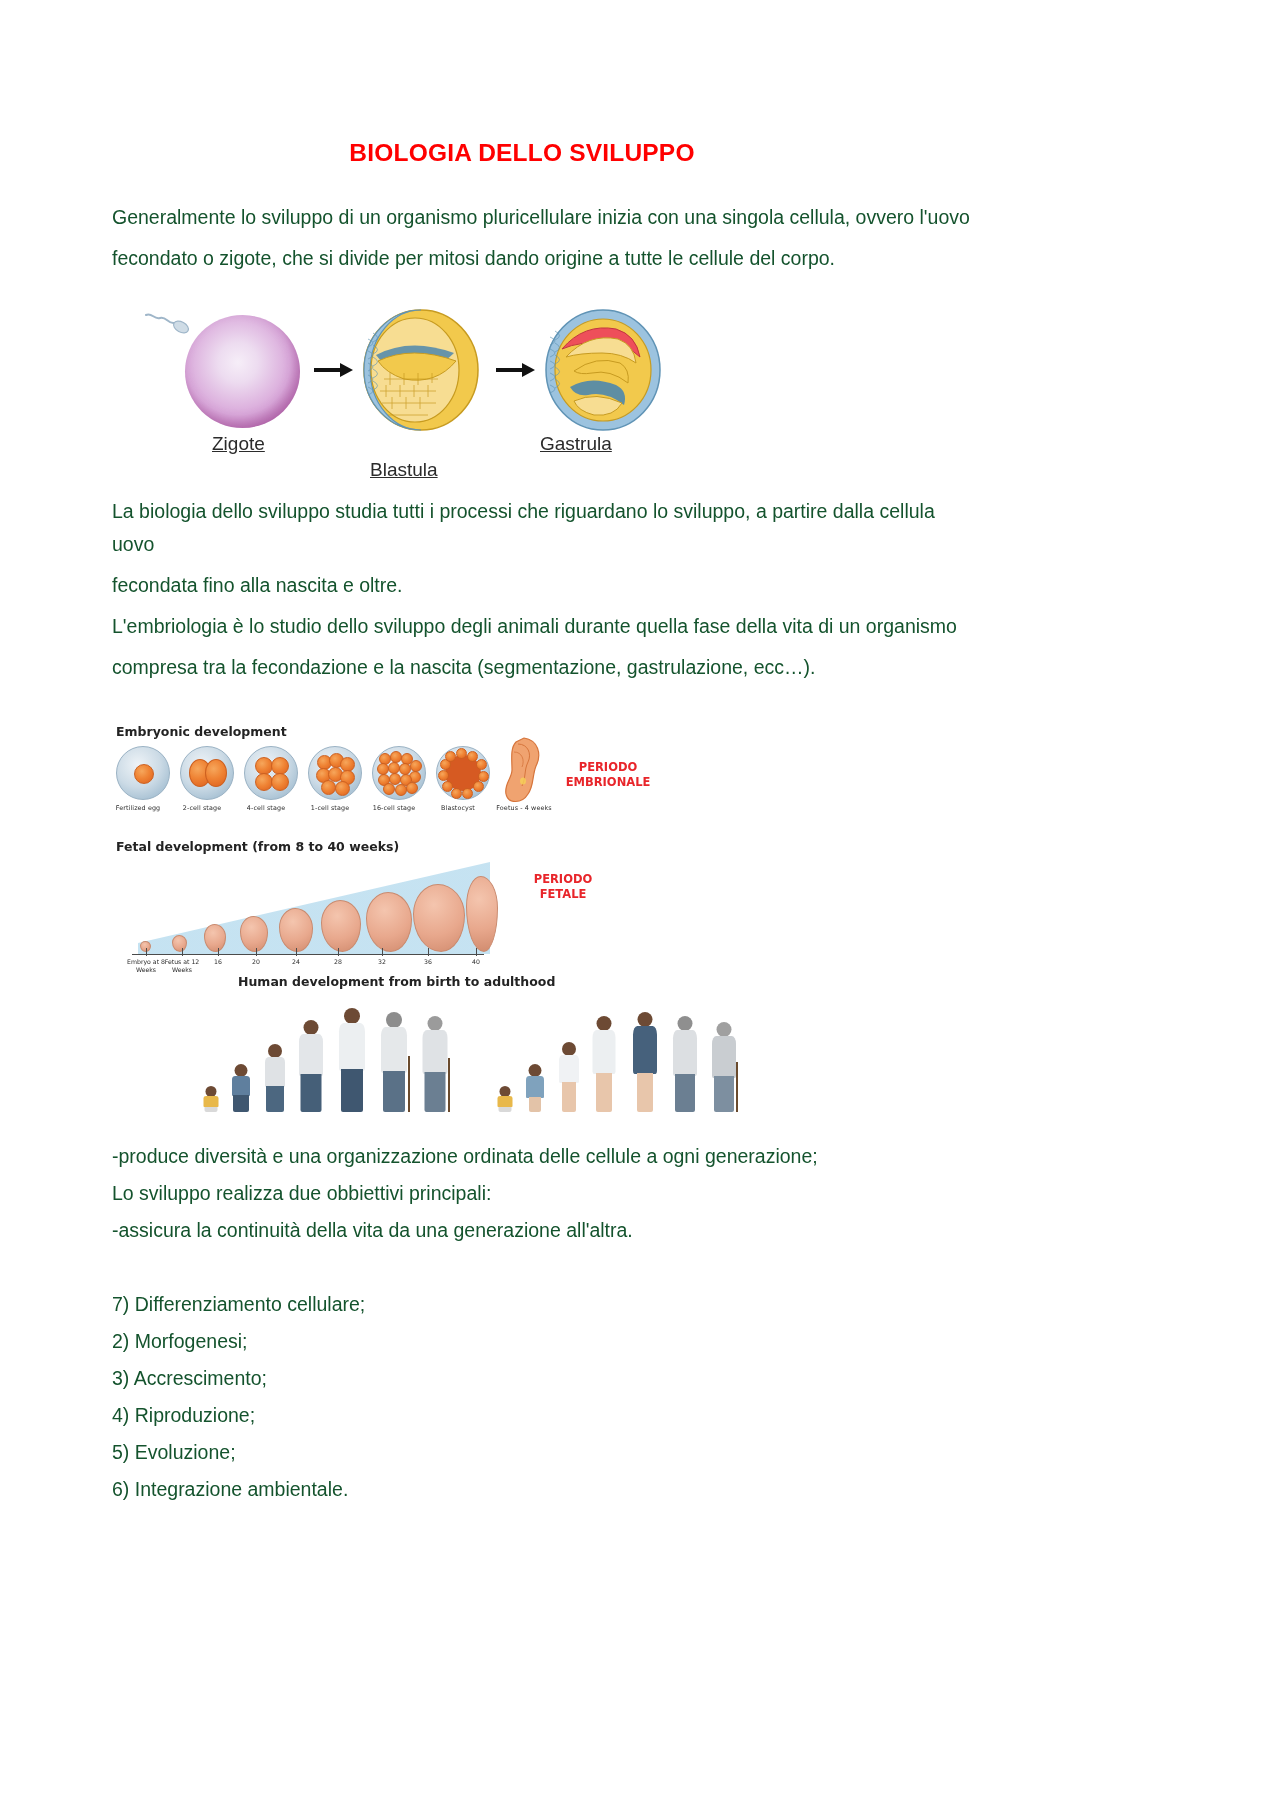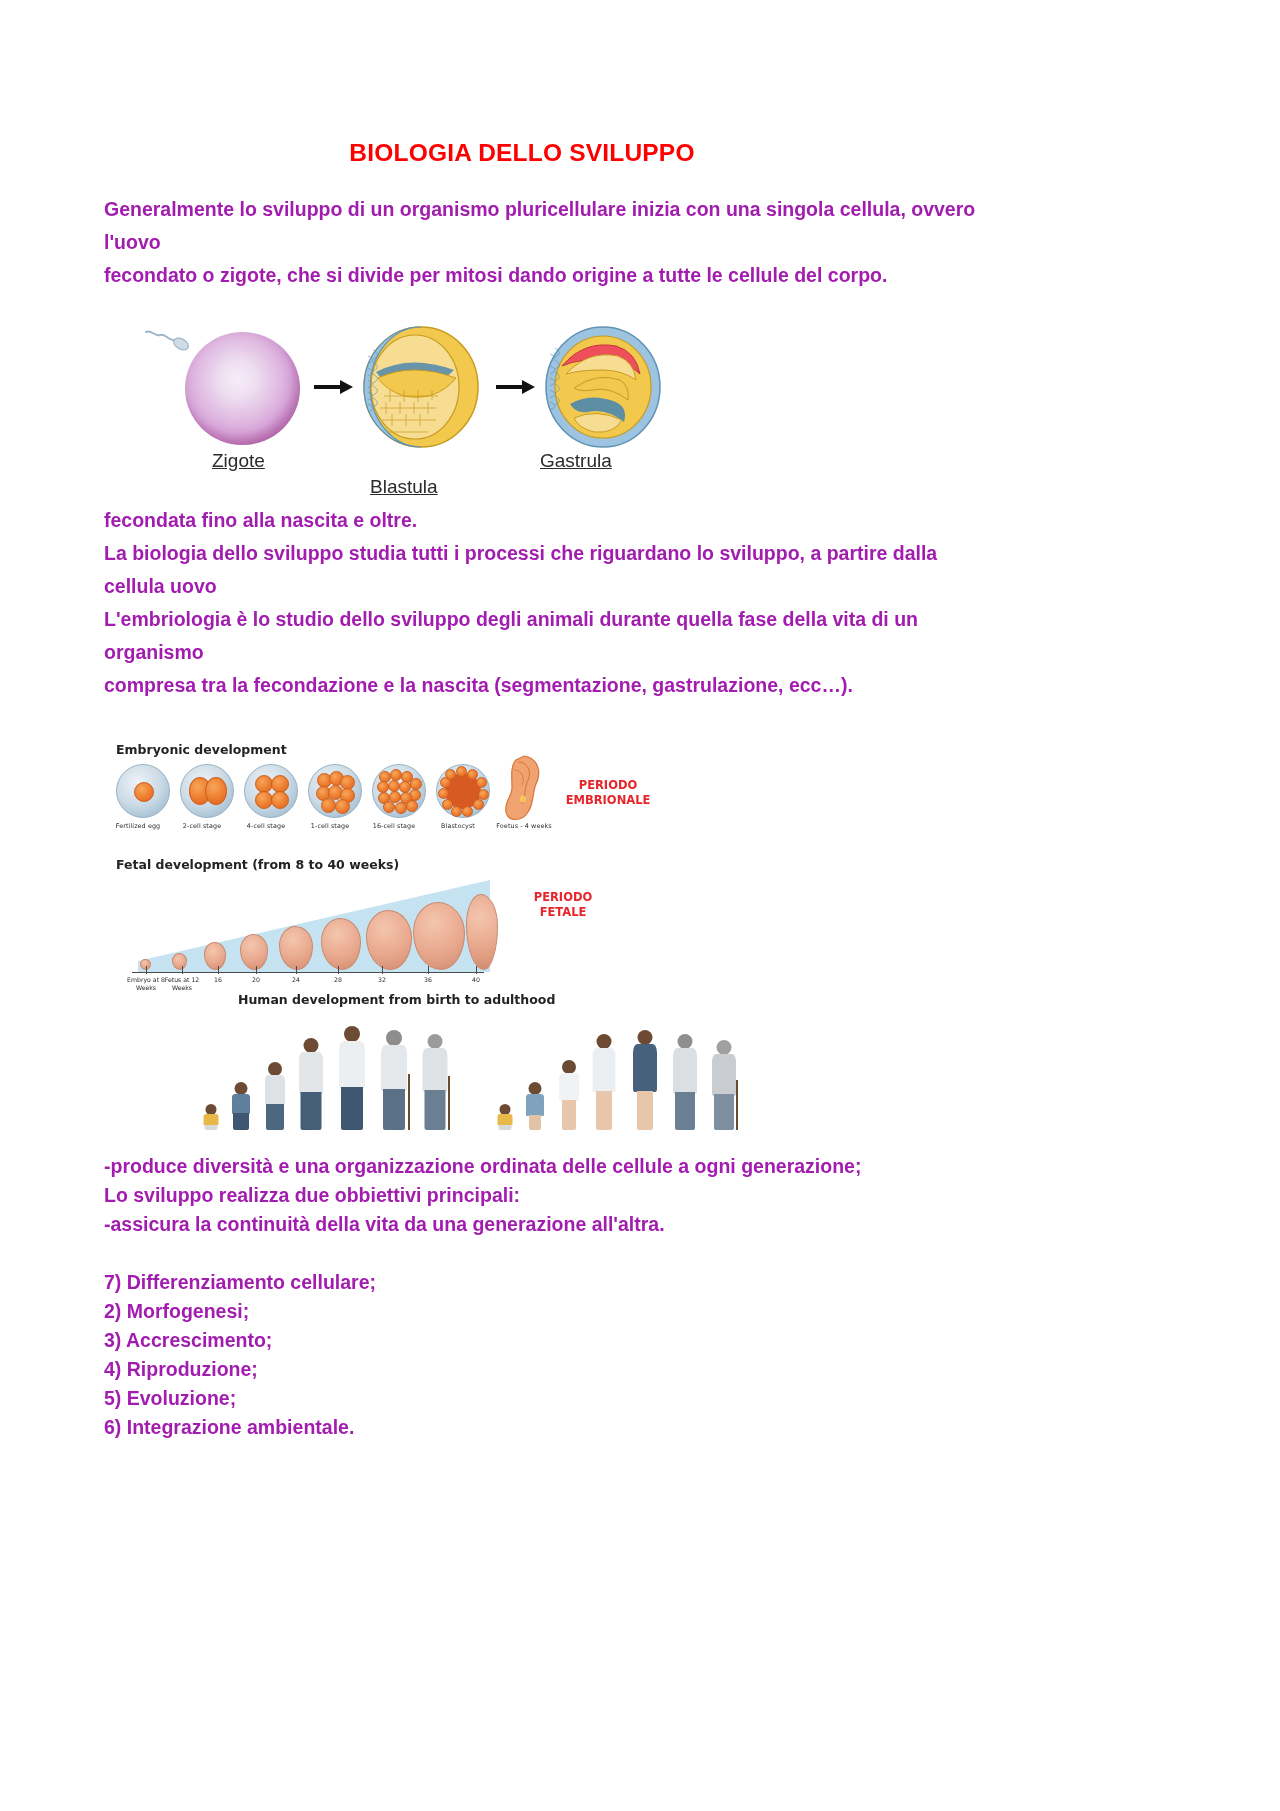--- a/index.html
+++ b/index.html
@@ -39,23 +39,22 @@
     letter-spacing: 0.2px;
     margin: 0;
     padding-top: 139px;
     width: 836px;
   }
 
   
   .para {
     font-size: 19.5px;
     line-height: 33px;
-    margin: 0;
-    color: #a21caf;
-    font-weight: bold;
+    margin: 8px;
+    color: #14532d;
   }
   .block-gap-1 { height: 26px; }
   .block-gap-2 { height: 22px; }
   .blank-line { height: 29px; }
 
   
   .fig1 {
     position: relative;
     margin-top: 30px;
     width: 560px;
@@ -333,22 +332,22 @@
       <div class="fig1-labels">
         <span class="lbl-zigote">Zigote</span>
         <span class="lbl-blastula">Blastula</span>
         <span class="lbl-gastrula">Gastrula</span>
       </div>
     </div>
 
     <div class="block-gap-2"></div>
 
     <div>
+      <div class="para">La biologia dello sviluppo studia tutti i processi che riguardano lo sviluppo, a partire dalla cellula uovo</div>
       <div class="para">fecondata fino alla nascita e oltre.</div>
-      <div class="para">La biologia dello sviluppo studia tutti i processi che riguardano lo sviluppo, a partire dalla cellula uovo</div>
       <div class="para">L'embriologia è lo studio dello sviluppo degli animali durante quella fase della vita di un organismo</div>
       <div class="para">compresa tra la fecondazione e la nascita (segmentazione, gastrulazione, ecc…).</div>
     </div>
 
     <div class="fig2">
 
       <div class="fig2-title t-embry">Embryonic development</div>
 
       <div class="stage-row">
 

